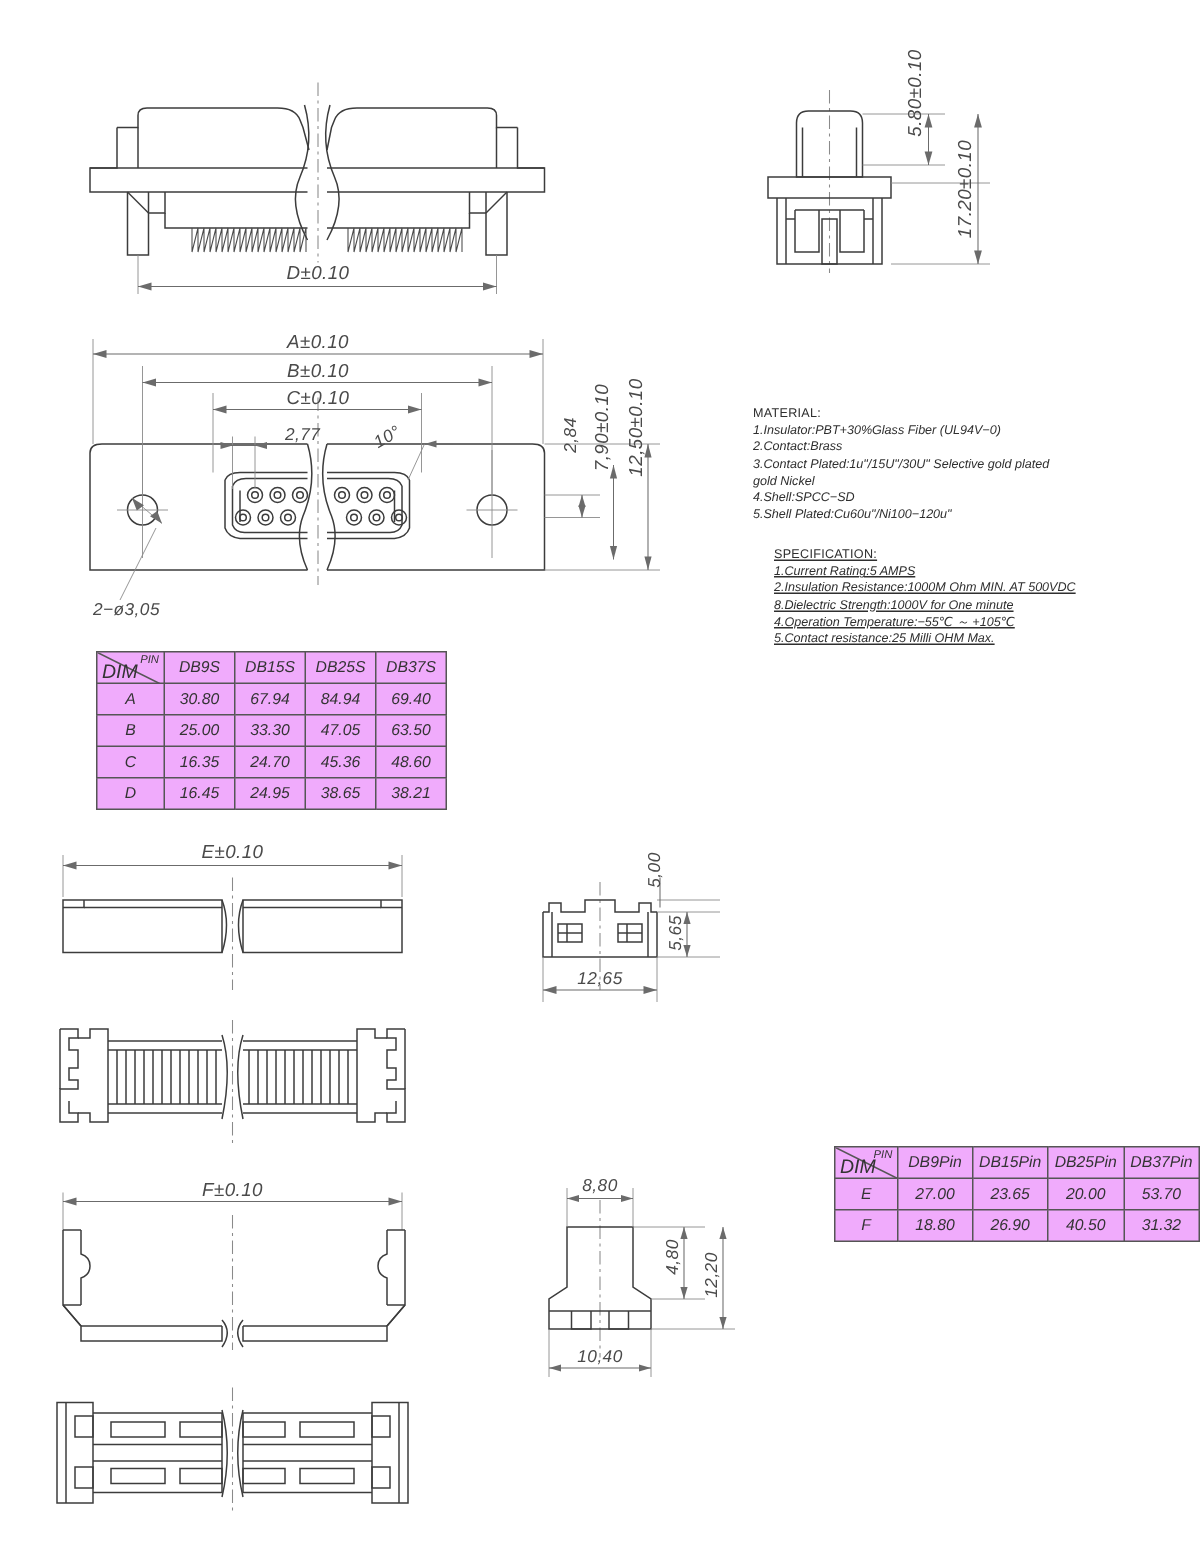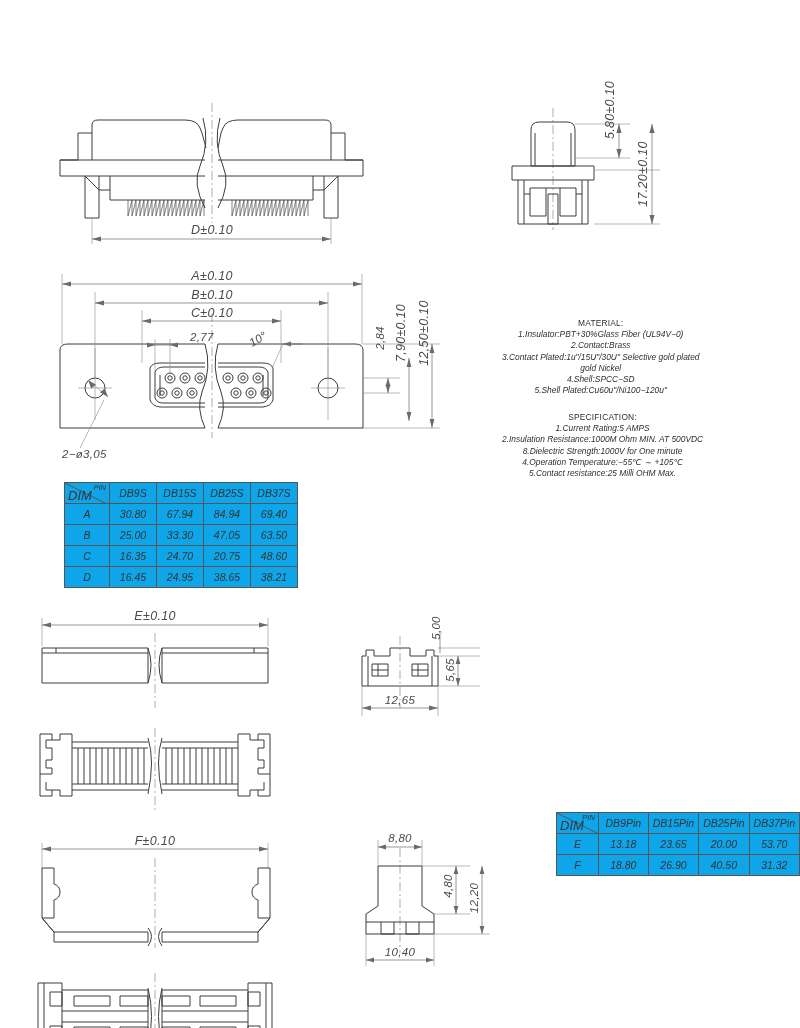--- a/index.html
+++ b/index.html
@@ -1,36 +1,36 @@
 <!DOCTYPE html>
 <html><head>
 <meta charset="utf-8">
 <style>
   html,body{margin:0;padding:0;background:#ffffff;}
   body{
     width:800px;height:1028px;position:relative;overflow:hidden;
     font-family:"Liberation Sans","DejaVu Sans",sans-serif;
     color:#3a3a3a;
   }
-  .sheet{position:absolute;inset:0;margin-top:48px;}
+  .sheet{position:absolute;inset:0;}
   svg{display:block;}
   .dimtxt{
     font-family:"Liberation Sans","DejaVu Sans",sans-serif;
     font-size:12.5px;fill:#4a4a4a;font-style:italic;letter-spacing:.3px;
   }
   .dimtxt.sm{font-size:11.5px;}
   .notes{
     position:absolute;font-family:"Liberation Sans","DejaVu Sans",sans-serif;
     font-size:8.4px;color:#2f2f2f;line-height:11.2px;white-space:nowrap;
     font-style:italic;
   }
   .notes .hdr{font-style:normal;letter-spacing:.2px;}
-  .notes div{font-style:italic;text-align:center;}
+  .notes div{font-style:italic;}
   
-  .dimtable{position:absolute;border-collapse:collapse;background:#0ea5e9;}
+  .dimtable{position:absolute;border-collapse:collapse;background:#f0abfc;}
   .dimtable td,.dimtable th{
     border:1px solid #555;font-size:10.5px;font-style:italic;
     text-align:center;color:#333;font-weight:normal;
     font-family:"Liberation Sans","DejaVu Sans",sans-serif;
   }
   .dimtable .corner{position:relative;padding:0;width:42px;height:21px;}
   .corner .slash{position:absolute;inset:0;}
   .corner .pin{position:absolute;right:3px;top:0px;font-size:7.5px;font-style:italic;}
   .corner .dim{position:absolute;left:3px;bottom:0px;font-size:13px;font-style:italic;}
   #table-a td{height:18px;}
@@ -410,21 +410,21 @@
 <div class="notes" style="left:502px;top:270px;">
   <div class="hdr">MATERIAL:</div>
   <div>1.Insulator:PBT+30%Glass Fiber (UL94V−0)</div>
   <div>2.Contact:Brass</div>
   <div>3.Contact Plated:1u"/15U"/30U" Selective gold plated</div>
   <div>gold Nickel</div>
   <div>4.Shell:SPCC−SD</div>
   <div>5.Shell Plated:Cu60u"/Ni100−120u"</div>
 </div>
 
-<div class="notes" style="left:502px;top:364px;">
+<div class="notes" style="left:516px;top:364px;text-decoration:underline;">
   <div class="hdr">SPECIFICATION:</div>
   <div>1.Current Rating:5 AMPS</div>
   <div>2.Insulation Resistance:1000M Ohm MIN. AT 500VDC</div>
   <div>8.Dielectric Strength:1000V for One minute</div>
   <div>4.Operation   Temperature:−55℃ ～ +105℃</div>
   <div>5.Contact resistance:25 Milli OHM Max.</div>
 </div>
 
 <table class="dimtable" id="table-a" style="left:64px;top:434px;">
   <tbody>
@@ -452,21 +452,21 @@
     <td class="rowlbl">B</td>
     <td class="val">25.00</td>
     <td class="val">33.30</td>
     <td class="val">47.05</td>
     <td class="val">63.50</td>
   </tr>
   <tr>
     <td class="rowlbl">C</td>
     <td class="val">16.35</td>
     <td class="val">24.70</td>
-    <td class="val">20.75</td>
+    <td class="val">45.36</td>
     <td class="val">48.60</td>
   </tr>
   <tr>
     <td class="rowlbl">D</td>
     <td class="val">16.45</td>
     <td class="val">24.95</td>
     <td class="val">38.65</td>
     <td class="val">38.21</td>
   </tr>
 </tbody>
@@ -482,21 +482,21 @@
       <span class="pin">PIN</span>
       <span class="dim">DIM</span>
     </td>
     <td class="val">DB9Pin</td>
     <td class="val">DB15Pin</td>
     <td class="val">DB25Pin</td>
     <td class="val">DB37Pin</td>
   </tr>
   <tr>
     <td class="rowlbl">E</td>
-    <td class="val">13.18</td>
+    <td class="val">27.00</td>
     <td class="val">23.65</td>
     <td class="val">20.00</td>
     <td class="val">53.70</td>
   </tr>
   <tr>
     <td class="rowlbl">F</td>
     <td class="val">18.80</td>
     <td class="val">26.90</td>
     <td class="val">40.50</td>
     <td class="val">31.32</td>

